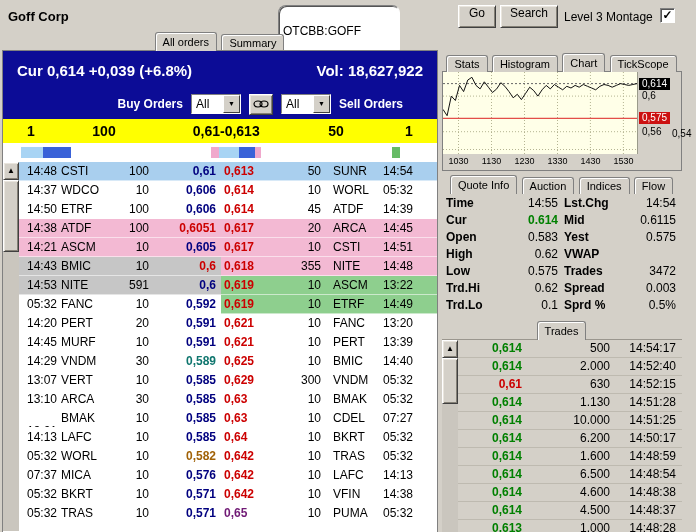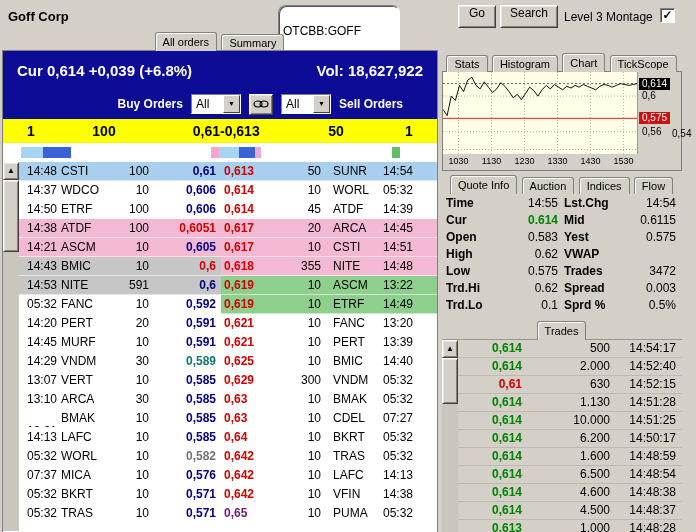--- a/index.html
+++ b/index.html
@@ -305,21 +305,21 @@
             <div class="bcell c-bid" style="background: rgb(255, 255, 255); color: rgb(0, 0, 127);">0,585</div>
             <div class="bcell c-ask" style="background: rgb(255, 255, 255); color: rgb(204, 0, 0);">0,64</div>
             <div class="bcell c-size2" style="background: rgb(255, 255, 255);">10</div>
             <div class="bcell c-mmid2" style="background: rgb(255, 255, 255);">BKRT</div>
             <div class="bcell c-time2" style="background: rgb(255, 255, 255);">05:32</div>
           </div>
           <div class="book-row">
             <div class="bcell c-time" style="background: rgb(255, 255, 255);">05:32</div>
             <div class="bcell c-mmid" style="background: rgb(255, 255, 255);">WORL</div>
             <div class="bcell c-size" style="background: rgb(255, 255, 255);">10</div>
-            <div class="bcell c-bid" style="background: rgb(255, 255, 255); color: #737373;">0,582</div>
+            <div class="bcell c-bid" style="background: rgb(255, 255, 255); color: #a16207;">0,582</div>
             <div class="bcell c-ask" style="background: rgb(255, 255, 255); color: rgb(204, 0, 0);">0,642</div>
             <div class="bcell c-size2" style="background: rgb(255, 255, 255);">10</div>
             <div class="bcell c-mmid2" style="background: rgb(255, 255, 255);">TRAS</div>
             <div class="bcell c-time2" style="background: rgb(255, 255, 255);">05:32</div>
           </div>
           <div class="book-row">
             <div class="bcell c-time" style="background: rgb(255, 255, 255);">07:37</div>
             <div class="bcell c-mmid" style="background: rgb(255, 255, 255);">MICA</div>
             <div class="bcell c-size" style="background: rgb(255, 255, 255);">10</div>
             <div class="bcell c-bid" style="background: rgb(255, 255, 255); color: rgb(0, 0, 127);">0,576</div>

